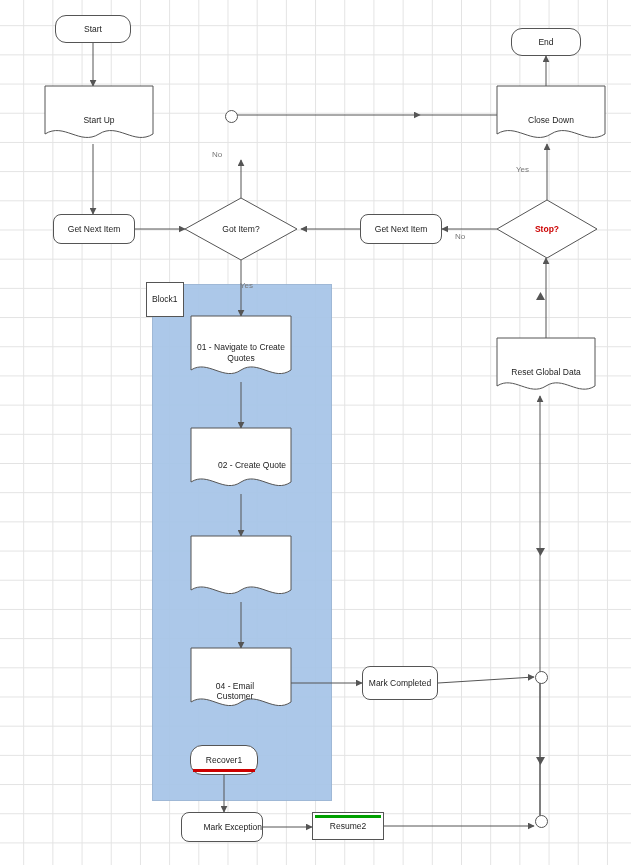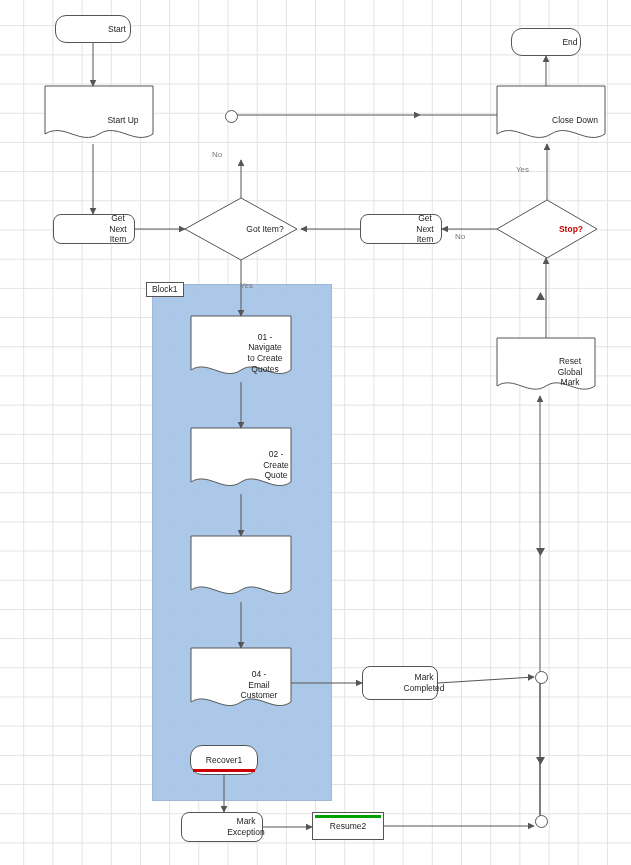--- a/index.html
+++ b/index.html
@@ -33,21 +33,20 @@
     box-sizing: border-box;
     display: flex;
     align-items: center;
     justify-content: center;
     text-align: center;
     font-size: 8.5px;
     color: #222222;
     line-height: 1.25;
     background: #ffffff;
     border: 1px solid #555555;
-    padding-left: 48px;
   }
   .node.terminator {
     border-radius: 11px;
   }
   .node.process {
     border-radius: 8px;
   }
   .node.decision {
     border: none;
     background: transparent;
@@ -75,21 +74,21 @@
     background: #a8c6e8;
     border: 1px solid #9ab5d4;
     opacity: 0.95;
   }
   .blocktag {
     position: absolute;
     background: #ffffff;
     border: 1px solid #555555;
     font-size: 8.5px;
     color: #222222;
-    padding: 2px 5px;
+    padding: 12px 5px;
     line-height: 1;
     z-index: 4;
   }
   .barnode {
     position: absolute;
     box-sizing: border-box;
     background: #ffffff;
     border: 1px solid #555555;
     font-size: 8.5px;
     color: #222222;
@@ -225,42 +224,42 @@
     <span>End</span>
   </div>
 
   <div class="node page" style="left:45px; top:86px; width:108px; height:48px;">
     <span class="plabel">Start Up</span>
   </div>
   <div class="node page" style="left:497px; top:86px; width:108px; height:48px;">
     <span class="plabel">Close Down</span>
   </div>
   <div class="node page" style="left:497px; top:338px; width:98px; height:48px;">
-    <span class="plabel">Reset Global Mark</span>
+    <span class="plabel">Reset Global Data</span>
   </div>
   <div class="node page" style="left:191px; top:316px; width:100px; height:54px;">
     <span class="plabel">01 - Navigate to Create Quotes</span>
   </div>
   <div class="node page" style="left:202px; top:428px; width:100px; height:54px;">
     <span class="plabel">02 - Create Quote</span>
   </div>
-  <div class="node page" style="left:191px; top:648px; width:88px; height:54px;">
+  <div class="node page" style="left:191px; top:648px; width:88px; height:54px;align-items:flex-end;">
     <span class="plabel">04 - Email Customer</span>
   </div>
 
   <div class="node process" style="left:53px; top:214px; width:82px; height:30px;">
     <span>Get Next Item</span>
   </div>
   <div class="node process" style="left:360px; top:214px; width:82px; height:30px;">
     <span>Get Next Item</span>
   </div>
   <div class="node process" style="left:362px; top:666px; width:76px; height:34px;">
     <span>Mark Completed</span>
   </div>
-  <div class="node process" style="left:181px; top:812px; width:82px; height:30px;">
+  <div class="node process" style="left:181px; top:812px; width:82px; height:30px;justify-content:flex-end;">
     <span>Mark Exception</span>
   </div>
 
   <div class="node decision" style="left:497px; top:200px; width:100px; height:58px;">
     <span class="dlabel stopword">Stop?</span>
   </div>
   <div class="node decision" style="left:185px; top:198px; width:112px; height:62px;">
     <span class="dlabel">Got Item?</span>
   </div>
 

